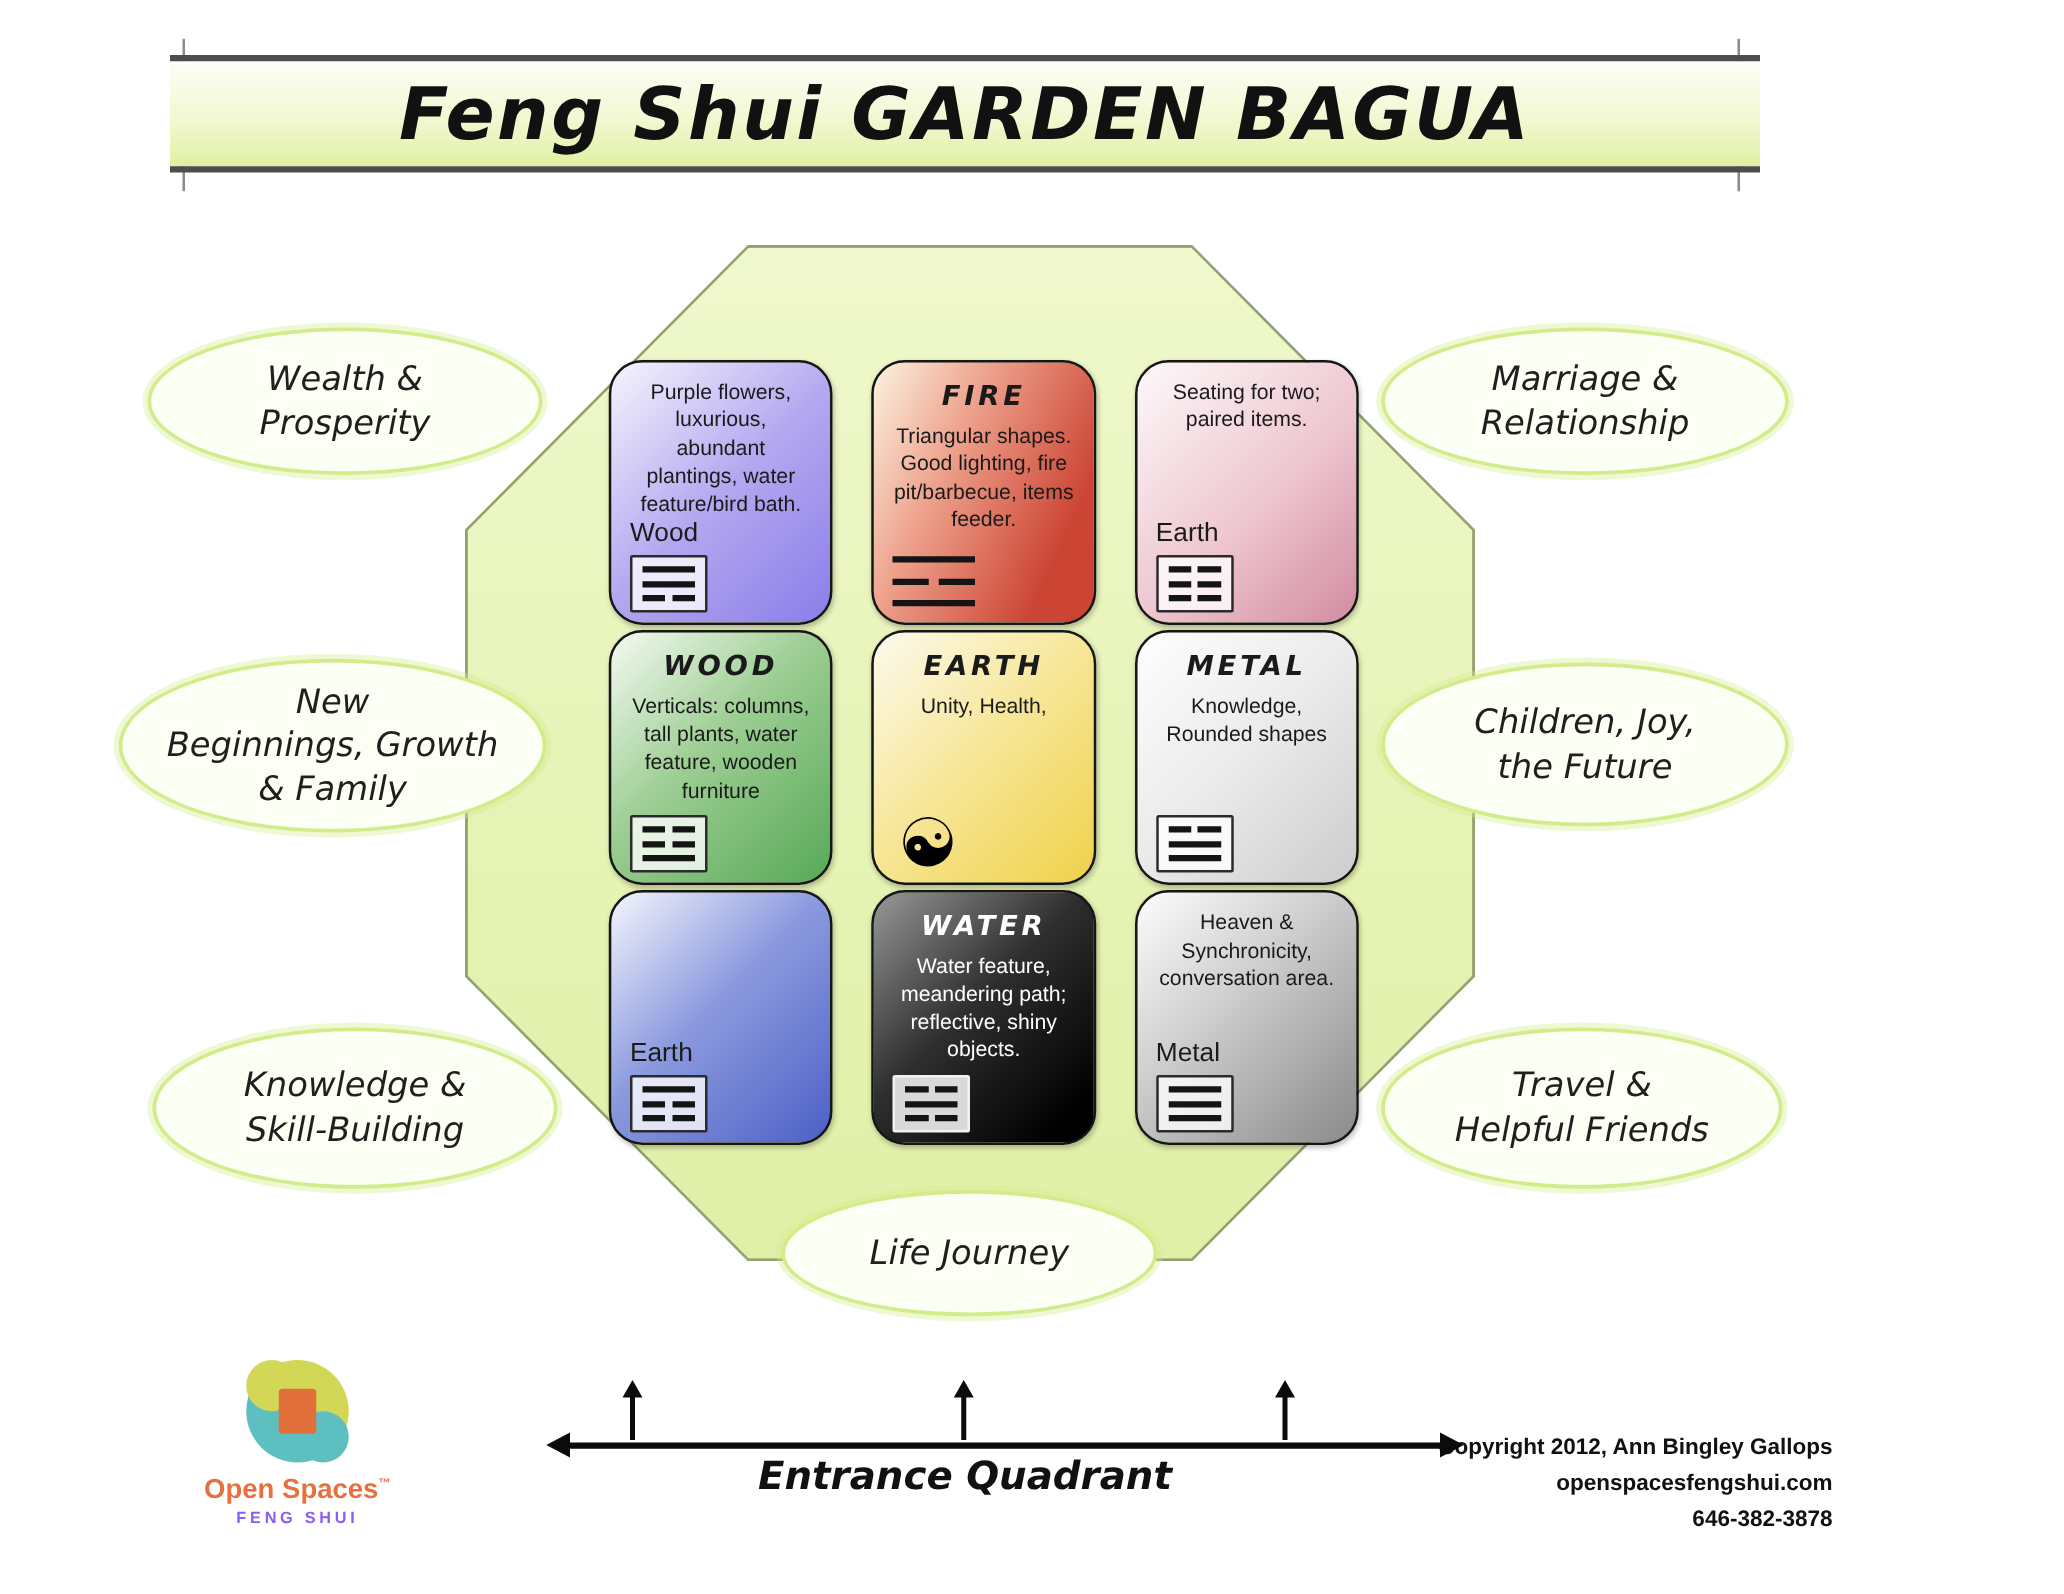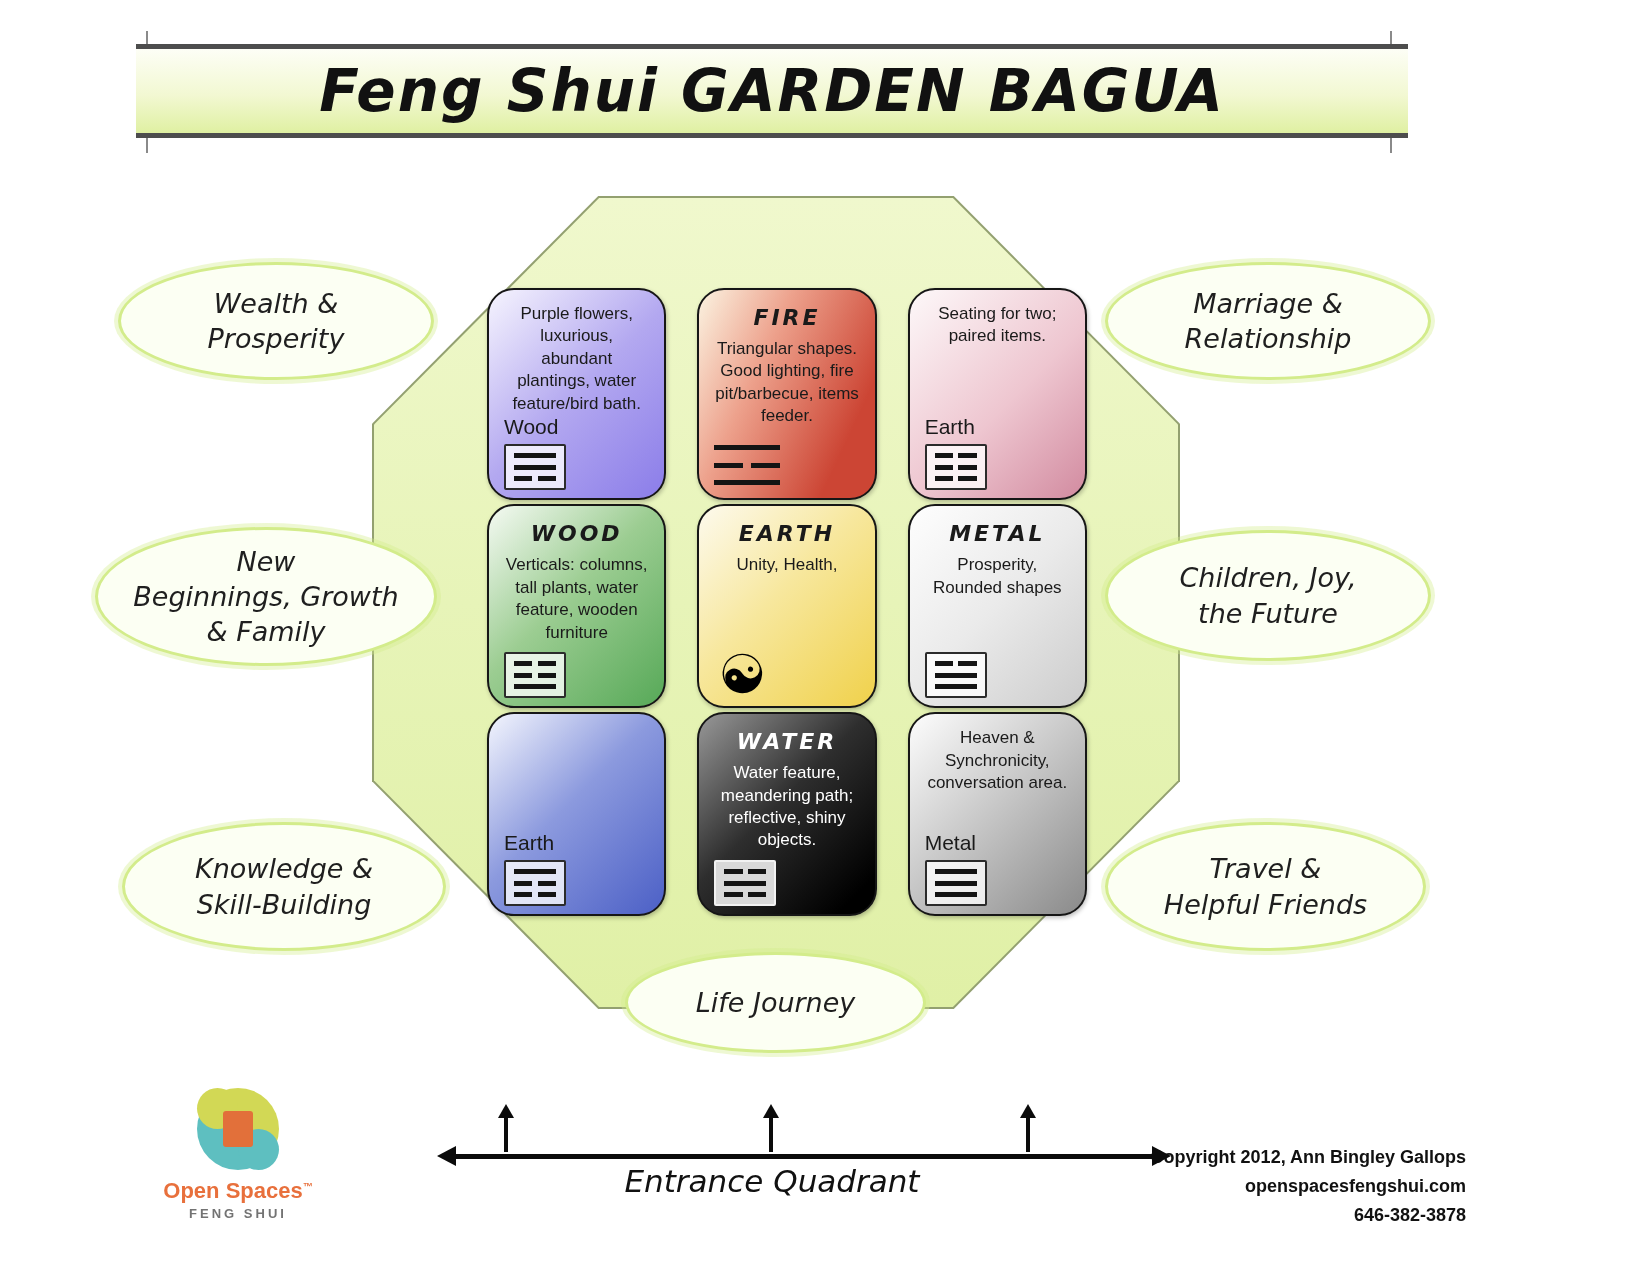--- a/index.html
+++ b/index.html
@@ -64,35 +64,35 @@
   .h-arrow{position:absolute;left:455px;top:1154px;width:698px;height:5px;background:#0b0b0b;z-index:3;}
   .h-arrow::before{content:"";position:absolute;left:-18px;top:-8px;
       border-right:19px solid #0b0b0b;border-top:10px solid transparent;border-bottom:10px solid transparent;}
   .h-arrow::after{content:"";position:absolute;right:-18px;top:-8px;
       border-left:19px solid #0b0b0b;border-top:10px solid transparent;border-bottom:10px solid transparent;}
   .up-arrow{position:absolute;top:1117px;width:4px;height:35px;background:#0b0b0b;z-index:3;}
   .up-arrow::before{content:"";position:absolute;top:-13px;left:-6px;
       border-bottom:14px solid #0b0b0b;border-left:8px solid transparent;border-right:8px solid transparent;}
   .ua-1{left:504px;} .ua-2{left:769px;} .ua-3{left:1026px;}
   .entrance-label{position:absolute;left:572px;top:1163px;width:400px;text-align:center;
-      font-size:31px;font-weight:400;color:#111;z-index:3;}
+      font-size:31px;font-weight:700;color:#111;z-index:3;}
 
   
   .logo{position:absolute;left:150px;top:1088px;width:176px;text-align:center;}
   .logo-circle{width:82px;height:82px;border-radius:50%;margin:0 auto;position:relative;
       background:linear-gradient(45deg,#5ebfc0 50%,#d2d855 50%);}
   .logo-circle::before{content:"";position:absolute;left:0;top:0;width:41px;height:41px;
       border-radius:50%;background:#d2d855;}
   .logo-circle::after{content:"";position:absolute;right:0;bottom:0;width:41px;height:41px;
       border-radius:50%;background:#5ebfc0;}
   .logo-square{position:absolute;left:26px;top:23px;width:30px;height:36px;background:#e2703a;
       border-radius:3px;z-index:2;}
   .logo-name{margin-top:8px;font-size:22px;font-weight:bold;color:#e8703c;}
   .logo-tm{font-size:10px;vertical-align:super;}
-  .logo-sub{margin-top:2px;font-size:13px;font-weight:bold;letter-spacing:3px;color:#737373;}
+  .logo-sub{margin-top:2px;font-size:13px;font-weight:bold;letter-spacing:3px;color:#8b5cf6;}
 
   
   .copyright{position:absolute;right:185px;top:1143px;text-align:right;font-weight:bold;
       font-size:18px;line-height:29px;color:#111;}
 </style>
 </head>
 <body>
 
 <div id="page">
 
@@ -170,21 +170,21 @@
     </div>
 
     <div class="cell" style="background: linear-gradient(135deg, rgb(253, 250, 238) 0%, rgb(247, 231, 156) 45%, rgb(240, 209, 75) 100%);">
       <div class="cell-title hand">EARTH</div>
       <div class="cell-body">Unity, Health,</div>
       <div class="yinyang">☯</div>
     </div>
 
     <div class="cell" style="background: linear-gradient(135deg, rgb(254, 254, 254) 0%, rgb(234, 234, 234) 50%, rgb(204, 204, 204) 100%);">
       <div class="cell-title hand">METAL</div>
-      <div class="cell-body">Prosperity,
+      <div class="cell-body">Knowledge,
 Rounded shapes</div>
       <div class="trigram auto">
           <div class="tri-row broken">
             <span class="seg"></span>
             <span class="seg"></span>
           </div>
           <div class="tri-row solid"></div>
           <div class="tri-row solid"></div>
         </div>
     </div>

